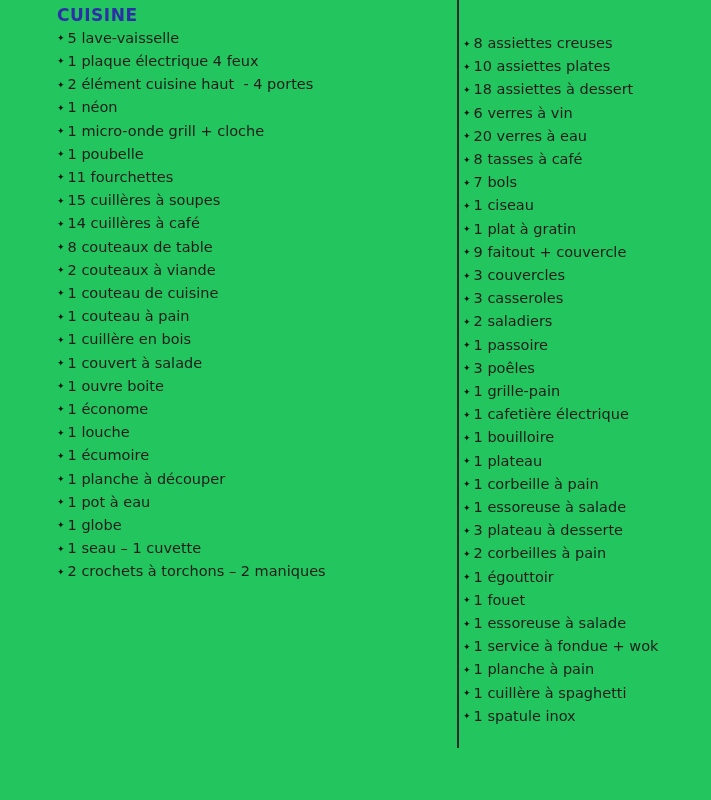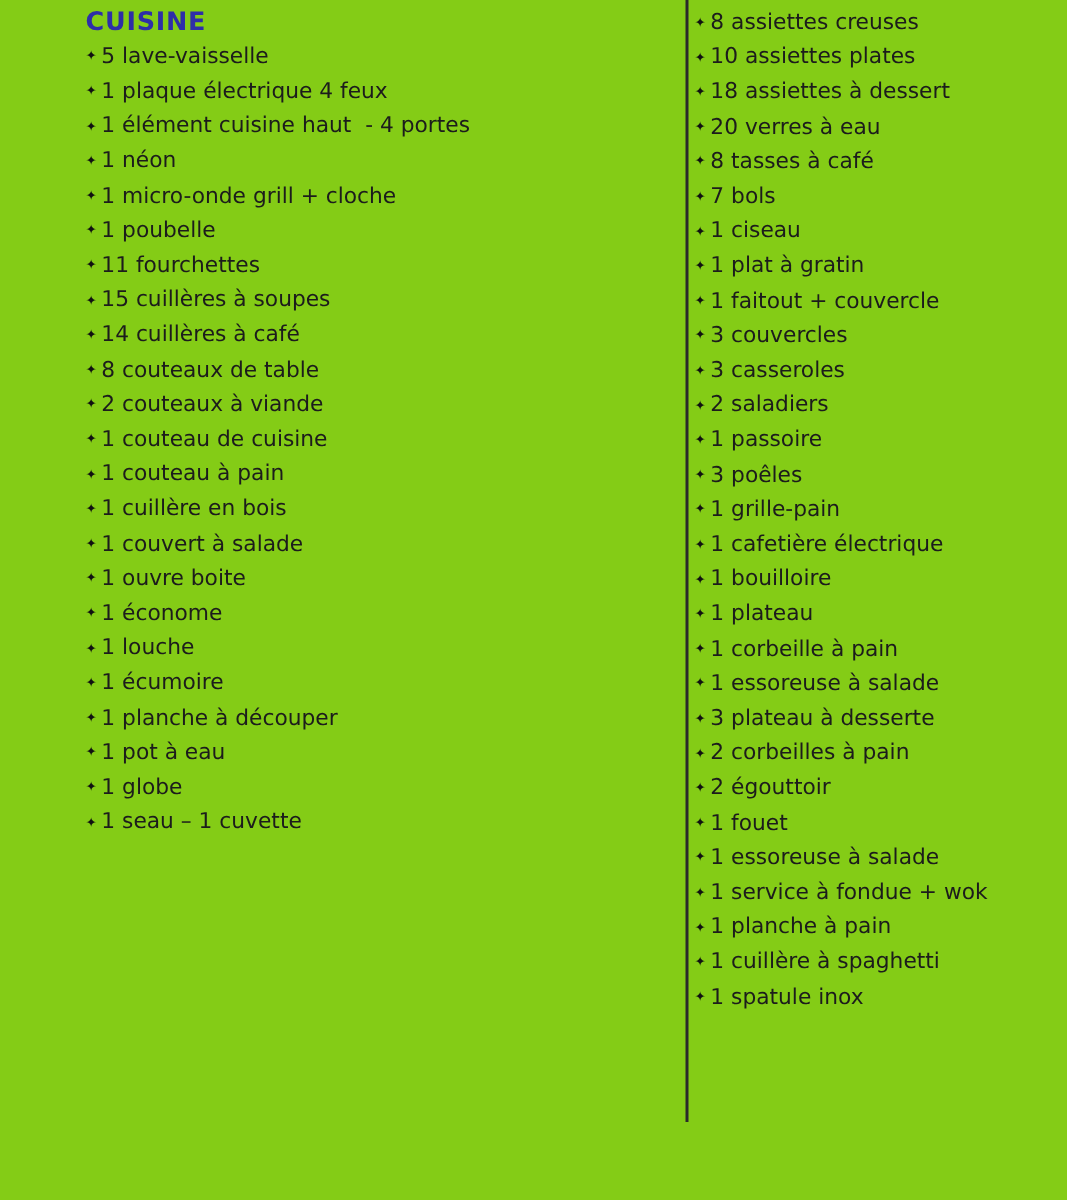--- a/index.html
+++ b/index.html
@@ -7,33 +7,34 @@
     width: 711px;
     height: 800px;
     background: #ffffff;
     font-family: "DejaVu Sans", "Liberation Sans", sans-serif;
     overflow: hidden;
   }
   .page {
     position: relative;
     width: 711px;
     height: 800px;
-    background: #84cc16;
+    background: #22c55e;
   }
   .column {
     position: absolute;
     top: 4px;
   }
   .column.left {
     left: 57px;
     width: 392px;
   }
   .column.right {
     left: 463px;
     width: 245px;
+    margin-top: 28px;
   }
   .section-title {
     font-size: 17px;
     font-weight: bold;
     color: #2e2ea8;
     line-height: 22.7px;
     letter-spacing: 0.5px;
   }
   .item {
     line-height: 22.7px;
@@ -60,69 +61,71 @@
 <body>
 
 <div class="page">
   <div class="divider"></div>
 
   <div class="column left">
     <div class="section-title">CUISINE</div>
     <div>
         <div class="item"><span class="bullet">✦</span><span>5 lave-vaisselle</span></div>
         <div class="item"><span class="bullet">✦</span><span>1 plaque électrique 4 feux</span></div>
-        <div class="item"><span class="bullet">✦</span><span>1 élément cuisine haut  - 4 portes</span></div>
+        <div class="item"><span class="bullet">✦</span><span>2 élément cuisine haut  - 4 portes</span></div>
         <div class="item"><span class="bullet">✦</span><span>1 néon</span></div>
         <div class="item"><span class="bullet">✦</span><span>1 micro-onde grill + cloche</span></div>
         <div class="item"><span class="bullet">✦</span><span>1 poubelle</span></div>
         <div class="item"><span class="bullet">✦</span><span>11 fourchettes</span></div>
         <div class="item"><span class="bullet">✦</span><span>15 cuillères à soupes</span></div>
         <div class="item"><span class="bullet">✦</span><span>14 cuillères à café</span></div>
         <div class="item"><span class="bullet">✦</span><span>8 couteaux de table</span></div>
         <div class="item"><span class="bullet">✦</span><span>2 couteaux à viande</span></div>
         <div class="item"><span class="bullet">✦</span><span>1 couteau de cuisine</span></div>
         <div class="item"><span class="bullet">✦</span><span>1 couteau à pain</span></div>
         <div class="item"><span class="bullet">✦</span><span>1 cuillère en bois</span></div>
         <div class="item"><span class="bullet">✦</span><span>1 couvert à salade</span></div>
         <div class="item"><span class="bullet">✦</span><span>1 ouvre boite</span></div>
         <div class="item"><span class="bullet">✦</span><span>1 économe</span></div>
         <div class="item"><span class="bullet">✦</span><span>1 louche</span></div>
         <div class="item"><span class="bullet">✦</span><span>1 écumoire</span></div>
         <div class="item"><span class="bullet">✦</span><span>1 planche à découper</span></div>
         <div class="item"><span class="bullet">✦</span><span>1 pot à eau</span></div>
         <div class="item"><span class="bullet">✦</span><span>1 globe</span></div>
         <div class="item"><span class="bullet">✦</span><span>1 seau – 1 cuvette</span></div>
+        <div class="item"><span class="bullet">✦</span><span>2 crochets à torchons – 2 maniques</span></div>
       </div>
   </div>
 
   <div class="column right">
     <div>
         <div class="item"><span class="bullet">✦</span><span>8 assiettes creuses</span></div>
         <div class="item"><span class="bullet">✦</span><span>10 assiettes plates</span></div>
         <div class="item"><span class="bullet">✦</span><span>18 assiettes à dessert</span></div>
+        <div class="item"><span class="bullet">✦</span><span>6 verres à vin</span></div>
         <div class="item"><span class="bullet">✦</span><span>20 verres à eau</span></div>
         <div class="item"><span class="bullet">✦</span><span>8 tasses à café</span></div>
         <div class="item"><span class="bullet">✦</span><span>7 bols</span></div>
         <div class="item"><span class="bullet">✦</span><span>1 ciseau</span></div>
         <div class="item"><span class="bullet">✦</span><span>1 plat à gratin</span></div>
-        <div class="item"><span class="bullet">✦</span><span>1 faitout + couvercle</span></div>
+        <div class="item"><span class="bullet">✦</span><span>9 faitout + couvercle</span></div>
         <div class="item"><span class="bullet">✦</span><span>3 couvercles</span></div>
         <div class="item"><span class="bullet">✦</span><span>3 casseroles</span></div>
         <div class="item"><span class="bullet">✦</span><span>2 saladiers</span></div>
         <div class="item"><span class="bullet">✦</span><span>1 passoire</span></div>
         <div class="item"><span class="bullet">✦</span><span>3 poêles</span></div>
         <div class="item"><span class="bullet">✦</span><span>1 grille-pain</span></div>
         <div class="item"><span class="bullet">✦</span><span>1 cafetière électrique</span></div>
         <div class="item"><span class="bullet">✦</span><span>1 bouilloire</span></div>
         <div class="item"><span class="bullet">✦</span><span>1 plateau</span></div>
         <div class="item"><span class="bullet">✦</span><span>1 corbeille à pain</span></div>
         <div class="item"><span class="bullet">✦</span><span>1 essoreuse à salade</span></div>
         <div class="item"><span class="bullet">✦</span><span>3 plateau à desserte</span></div>
         <div class="item"><span class="bullet">✦</span><span>2 corbeilles à pain</span></div>
-        <div class="item"><span class="bullet">✦</span><span>2 égouttoir</span></div>
+        <div class="item"><span class="bullet">✦</span><span>1 égouttoir</span></div>
         <div class="item"><span class="bullet">✦</span><span>1 fouet</span></div>
         <div class="item"><span class="bullet">✦</span><span>1 essoreuse à salade</span></div>
         <div class="item"><span class="bullet">✦</span><span>1 service à fondue + wok</span></div>
         <div class="item"><span class="bullet">✦</span><span>1 planche à pain</span></div>
         <div class="item"><span class="bullet">✦</span><span>1 cuillère à spaghetti</span></div>
         <div class="item"><span class="bullet">✦</span><span>1 spatule inox</span></div>
       </div>
   </div>
 </div>
 

